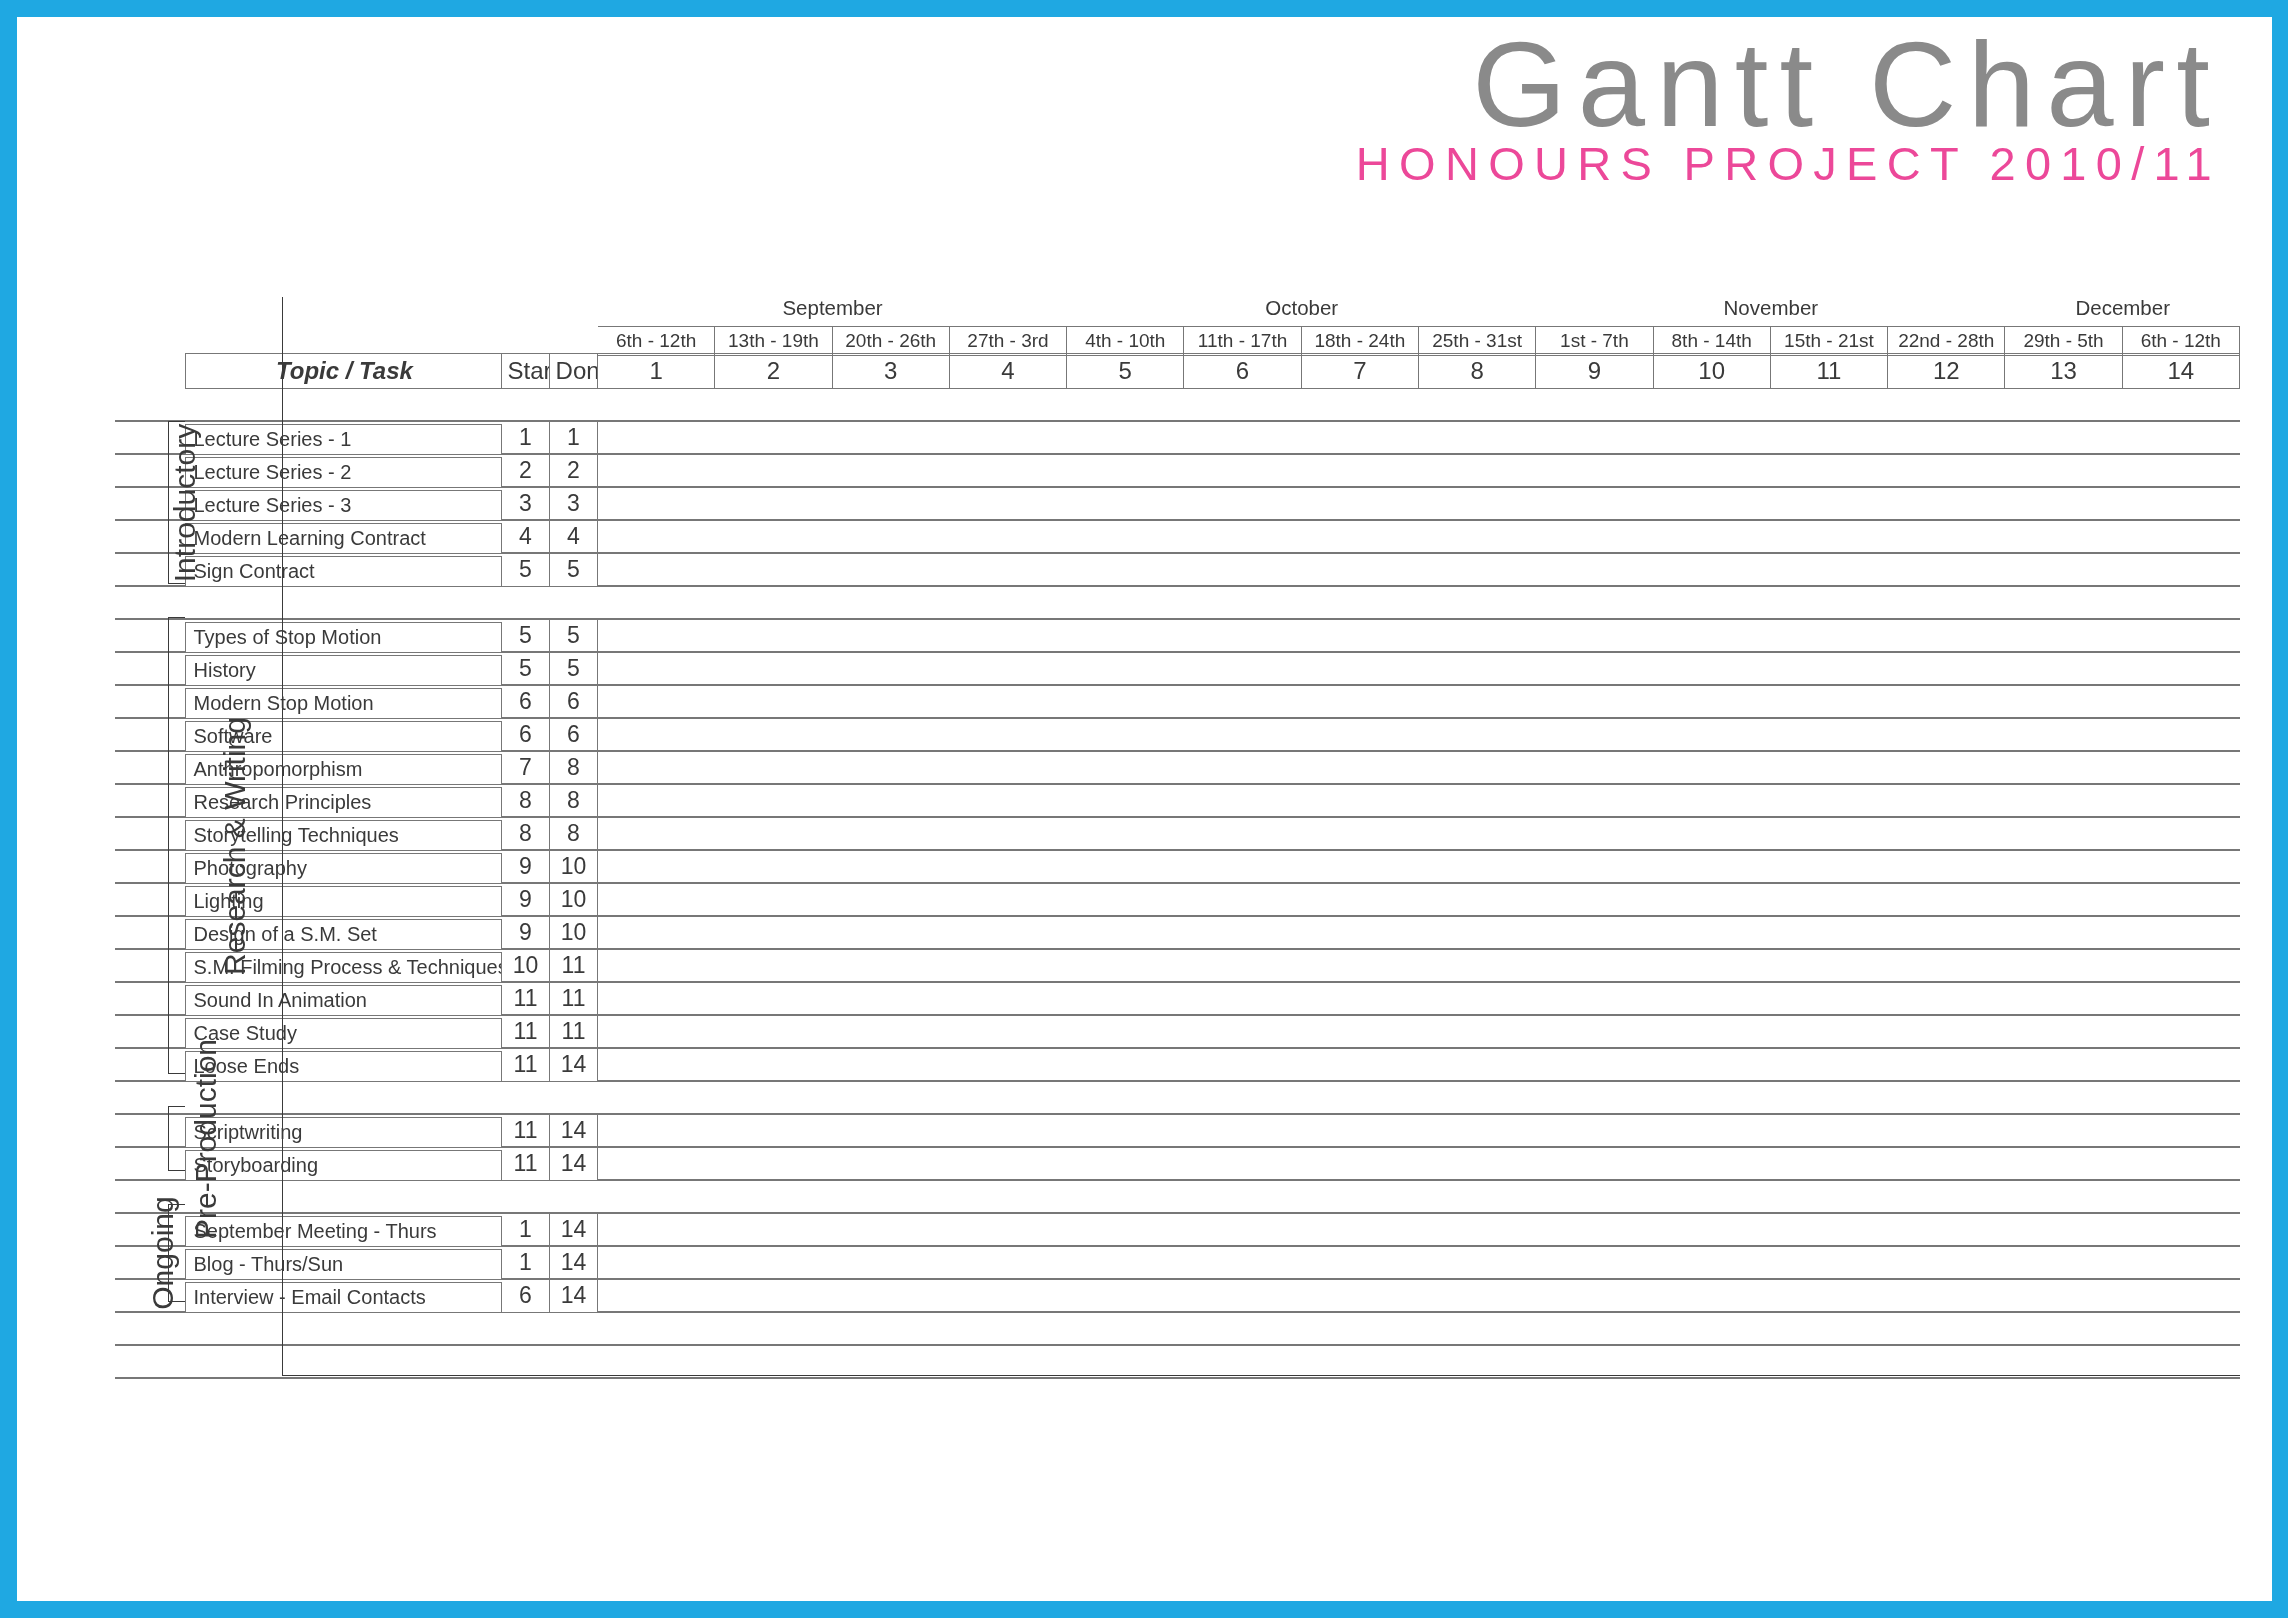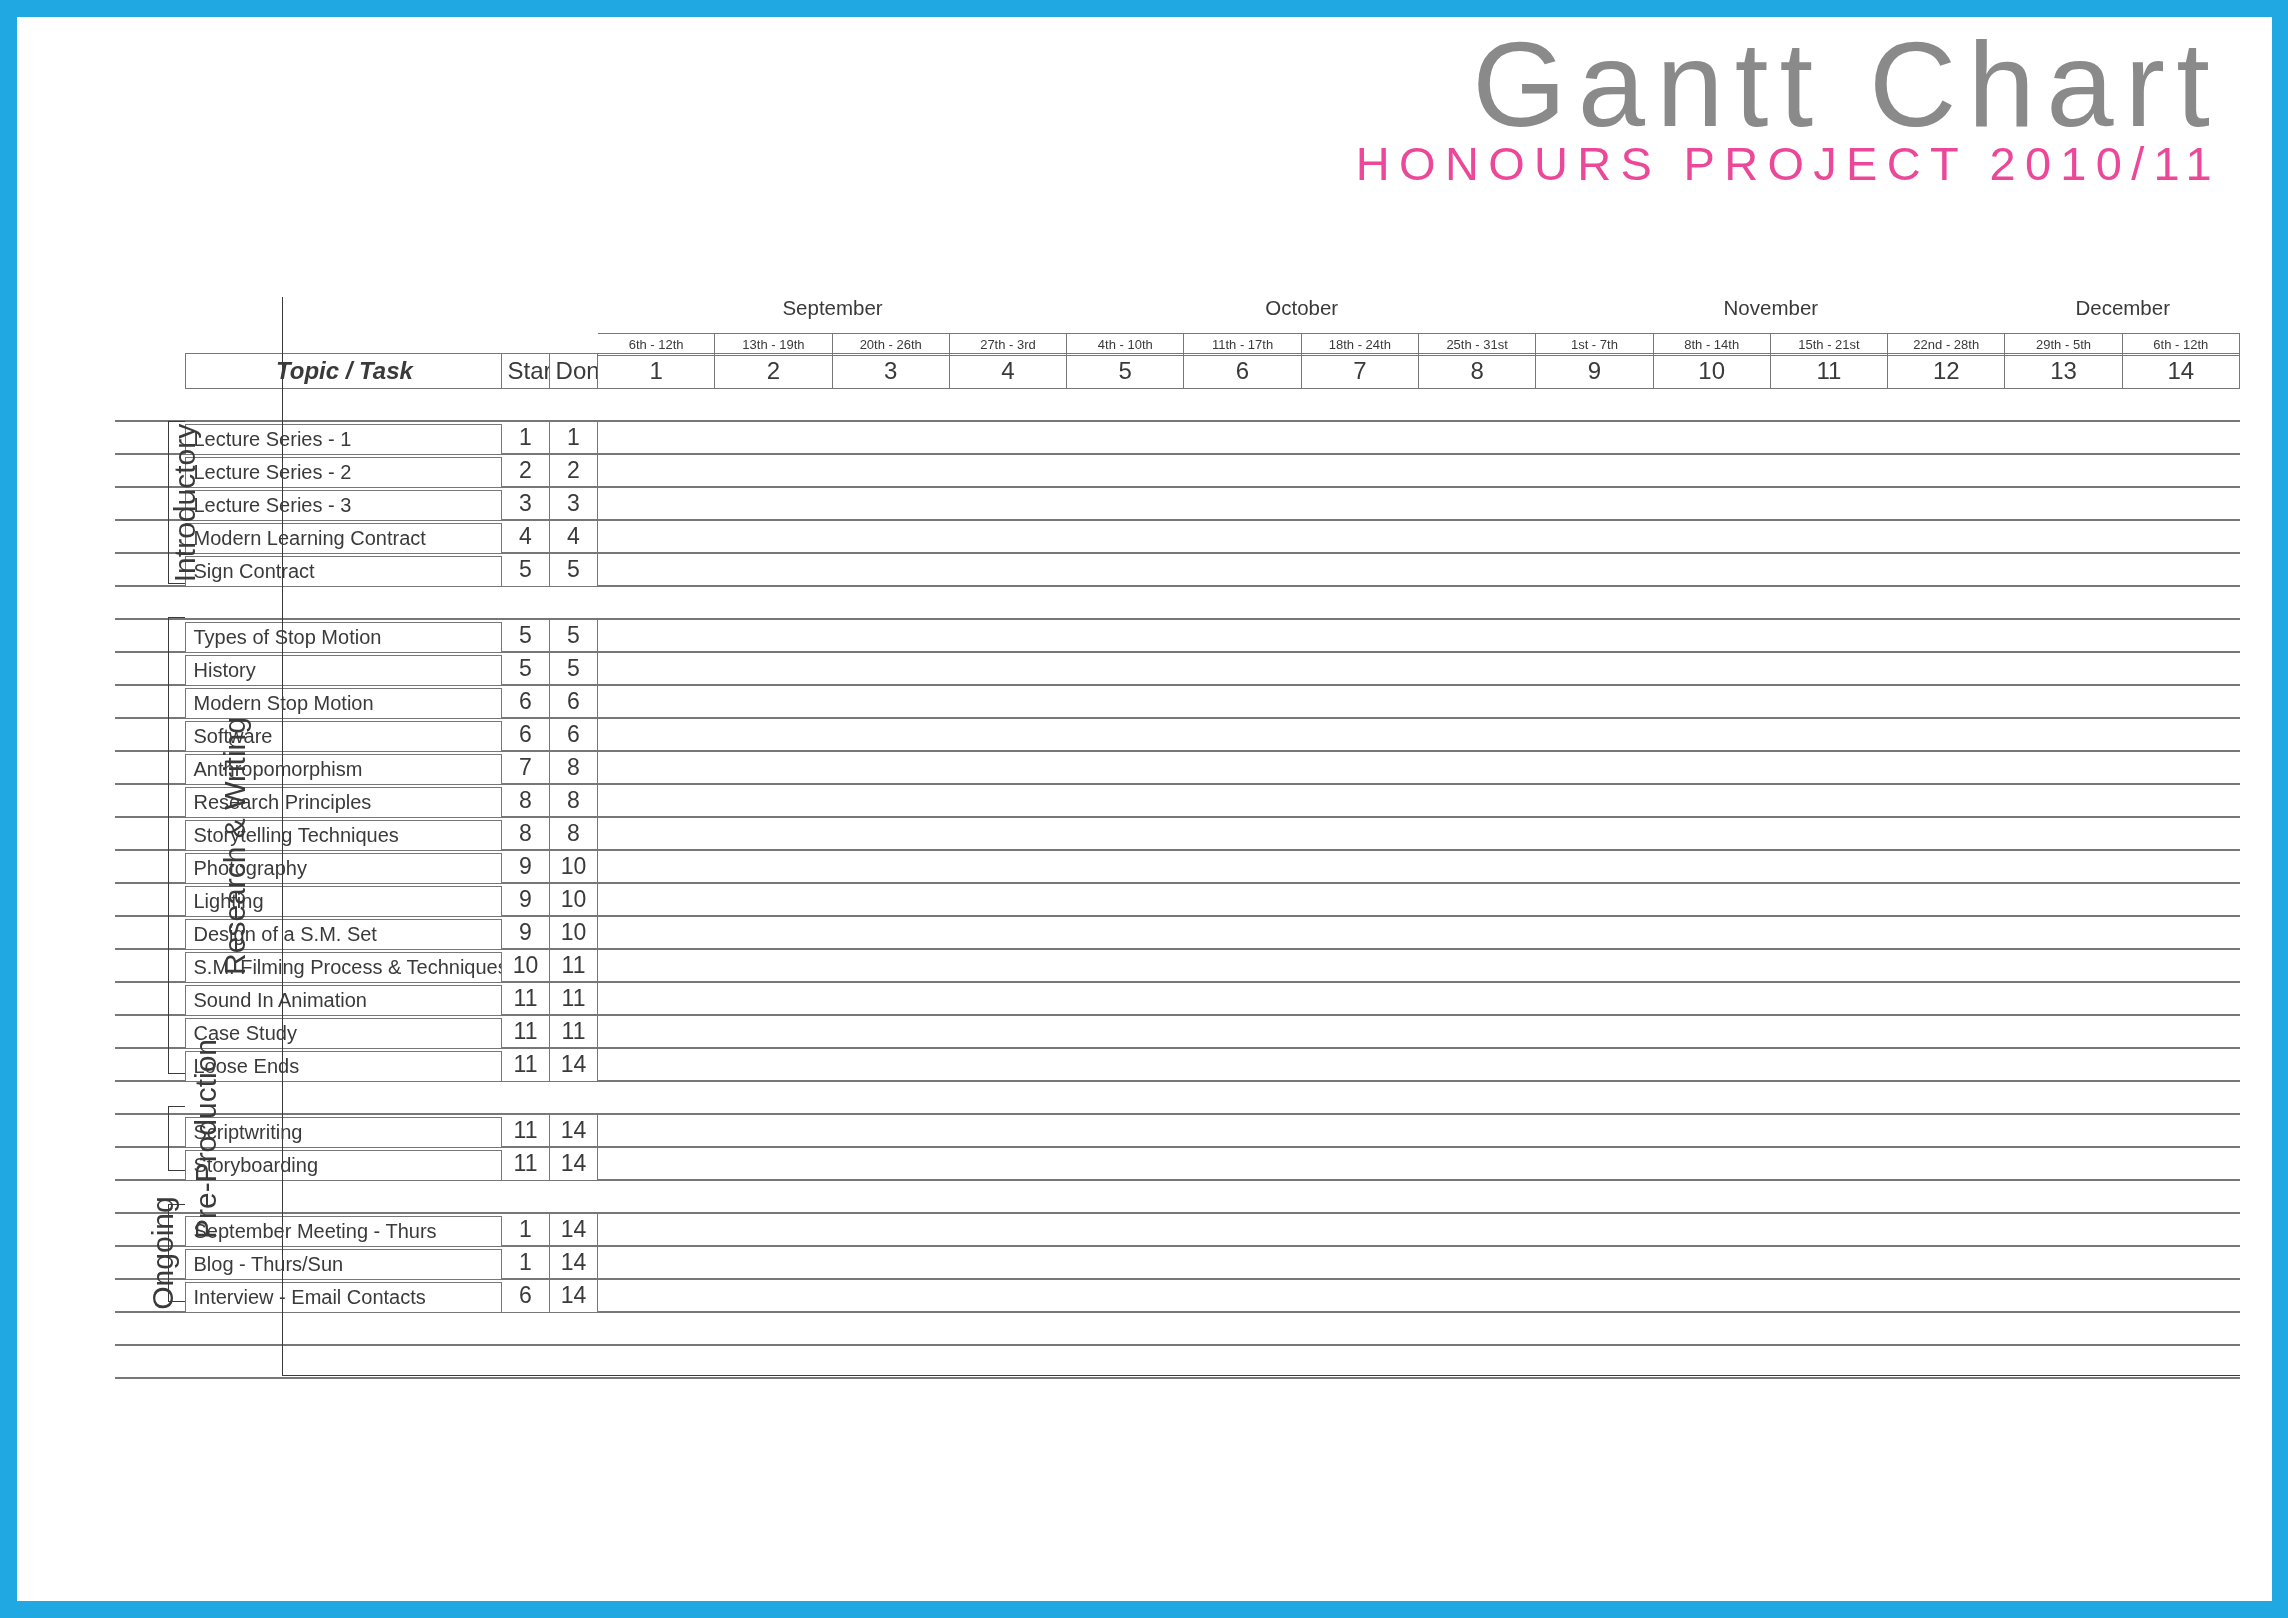--- a/index.html
+++ b/index.html
@@ -28,21 +28,21 @@
   .week-col   { flex:1; border-right:0.9px solid #777; }
 
   .row .cell { padding:2.8px 5.6px; font-size:23px; white-space:nowrap; overflow:hidden; }
   .row .topic-col .cell { padding-left:7.5px; font-size:20px; }
   .row .start-col .cell, .row .done-col .cell { text-align:center; }
   .row.bordered > div { border-top:0.9px solid #777; border-bottom:0.9px solid #777; }
   .row.bordered-top > div { border-top:0.9px solid #777; }
   .row.month-row > div { border:none; }
   .row.month-row { height:26px; }
   .month-row .cell { text-align:center; font-size:20.5px; }
-  .row.daterange-row .cell { text-align:center; font-size:13px; }
+  .row.daterange-row .cell { text-align:center; font-size:19px; }
   .row.weeknum-row .cell { text-align:center; font-size:24px; }
   .row.daterange-row > div:not(.vlabel-col):not(.topic-col):not(.start-col):not(.done-col){ border-top:0.9px solid #777; border-bottom:0.9px solid #777;}
   .row.weeknum-row > div:not(.vlabel-col){ border-top:0.9px solid #777; border-bottom:0.9px solid #777;}
   .row.daterange-row .topic-col, .row.daterange-row .start-col, .row.daterange-row .done-col,
   .row.month-row .topic-col, .row.month-row .start-col, .row.month-row .done-col,
   .row.month-row .vlabel-col, .row.daterange-row .vlabel-col {
     border:none;
   }
   .bold { font-weight:bold;font-style:italic; }
   .bar-fill { background:#1fa8e2; width:100%; height:100%; }

